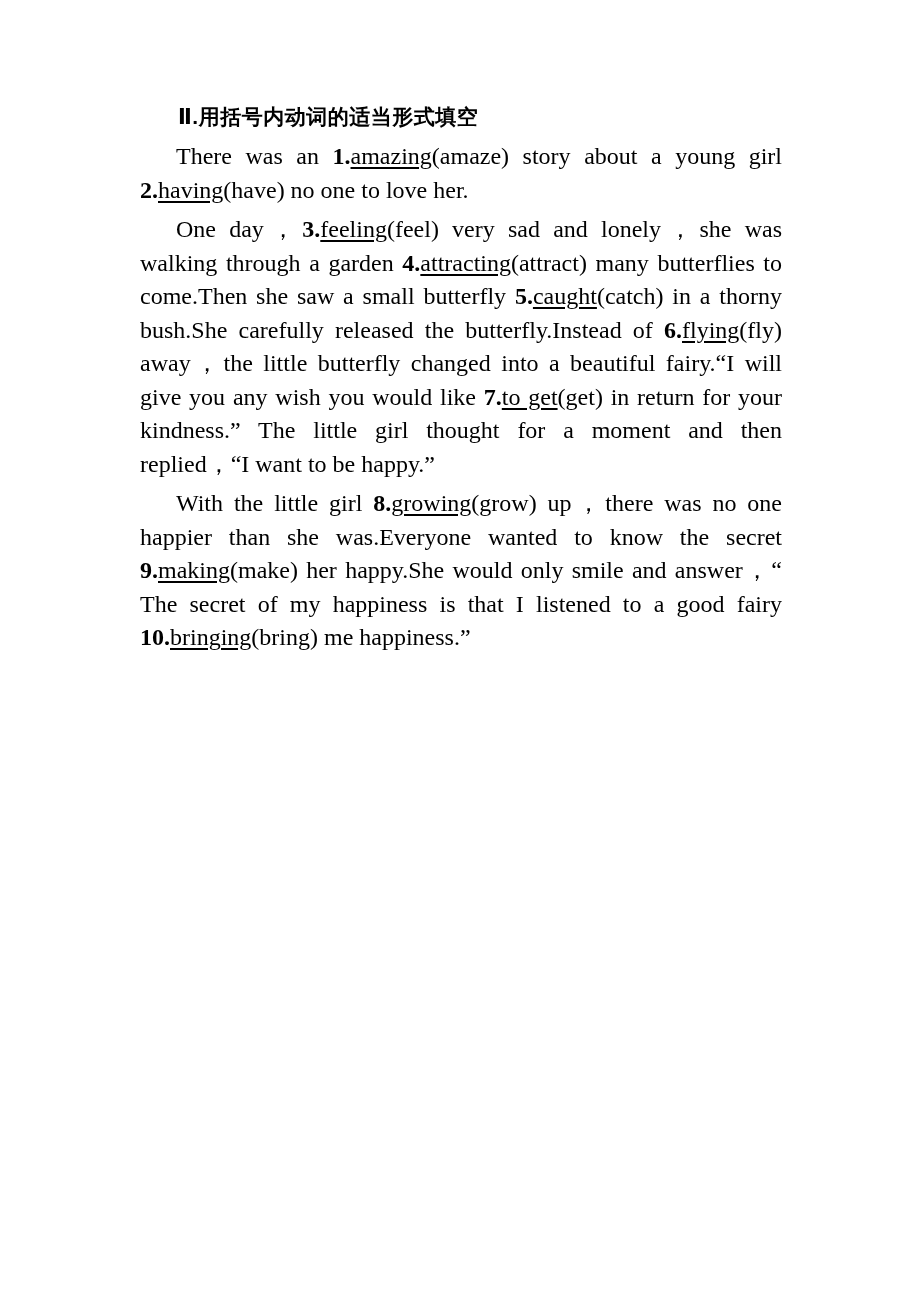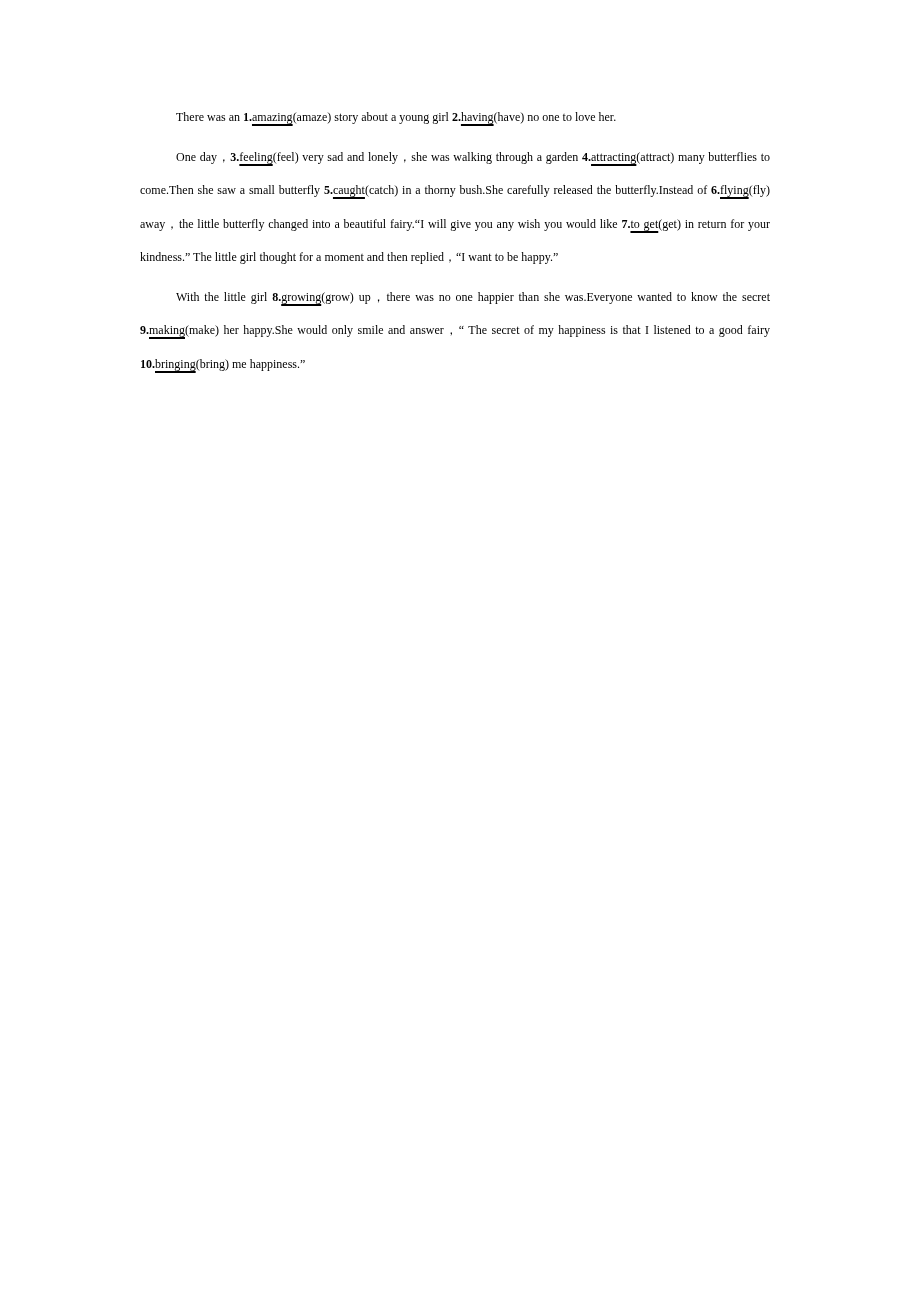--- a/index.html
+++ b/index.html
@@ -26,38 +26,39 @@
     font-weight: bold;
     font-size: 21px;
     line-height: 32px;
     margin: 0 0 7px 0;
     text-indent: 38px;
     color: #000000;
     letter-spacing: 0.5px;
   }
   .passage p {
     font-family: "Liberation Serif", "DejaVu Serif", serif;
-    font-size: 12px;
+    font-size: 24px;
     line-height: 33.5px;
-    margin: 0 12px 6px 0;
+    margin: 0 0 6px 0;
     text-align: justify;
     text-justify: inter-word;
     text-indent: 36px;
     color: #000000;
   }
   .passage p span { white-space: pre-wrap; }
   .b { font-weight: bold; }
   .u {
     text-decoration: underline;
     text-underline-offset: 3px;
     text-decoration-thickness: 1.5px;
   }
 </style>
 </head>
 <body>
 
 <div class="doc">
+  <h2 class="section-heading">Ⅱ.用括号内动词的适当形式填空</h2>
   <div class="passage">
       <p><span>There was an </span><span class="b">1.</span><span class="u">amazing</span><span>(amaze) story about a young girl </span><span class="b">2.</span><span class="u">having</span><span>(have) no one to love her.</span></p>
       <p><span>One day，</span><span class="b">3.</span><span class="u">feeling</span><span>(feel) very sad and lonely，she was walking through a garden </span><span class="b">4.</span><span class="u">attracting</span><span>(attract) many butterflies to come.Then she saw a small butterfly </span><span class="b">5.</span><span class="u">caught</span><span>(catch) in a thorny bush.She carefully released the butterfly.Instead of </span><span class="b">6.</span><span class="u">flying</span><span>(fly) away，the little butterfly changed into a beautiful fairy.“I will give you any wish you would like </span><span class="b">7.</span><span class="u">to get</span><span>(get) in return for your kindness.” The little girl thought for a moment and then replied，“I want to be happy.”</span></p>
       <p><span>With the little girl </span><span class="b">8.</span><span class="u">growing</span><span>(grow) up，there was no one happier than she was.Everyone wanted to know the secret </span><span class="b">9.</span><span class="u">making</span><span>(make) her happy.She would only smile and answer，“ The secret of my happiness is that I listened to a good fairy </span><span class="b">10.</span><span class="u">bringing</span><span>(bring) me happiness.”</span></p>
     </div>
 </div>
 
 </body></html>

